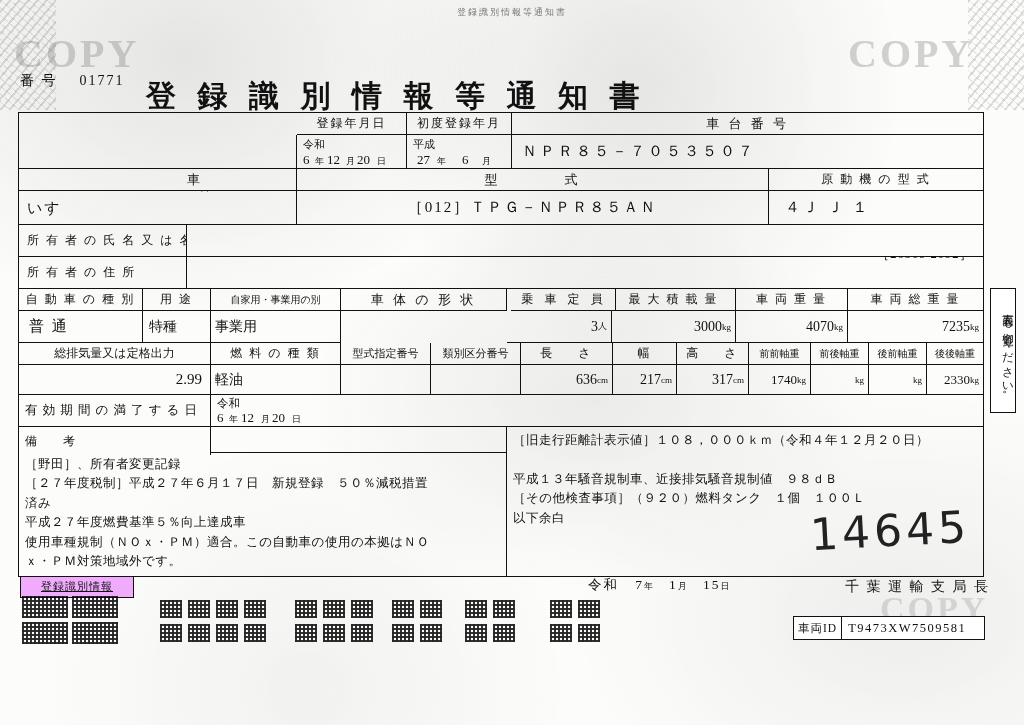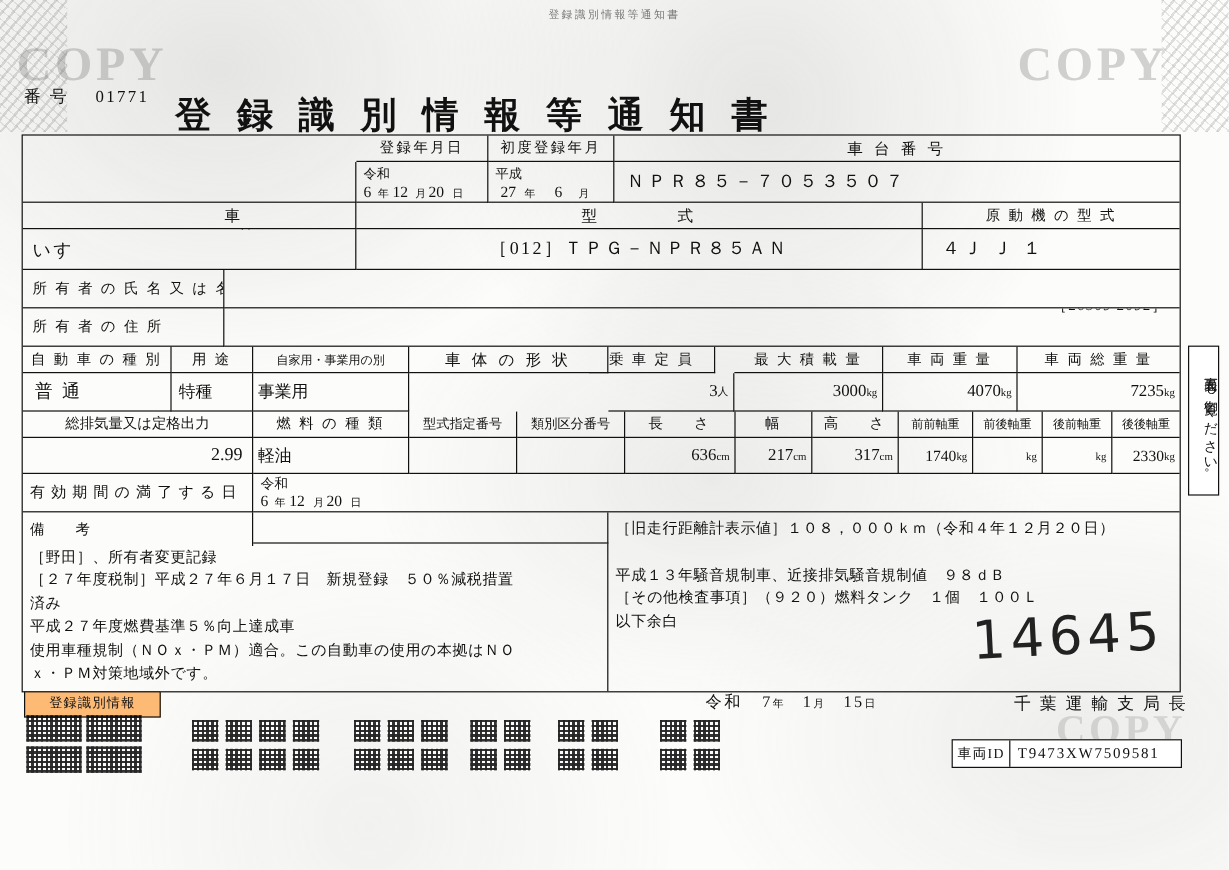--- a/index.html
+++ b/index.html
@@ -160,21 +160,22 @@
   
   .qr-box {
     position: absolute;
     left: 20px; top: 576px;
     width: 112px; height: 20px;
     border: 1.3px solid #111;
     text-align: center;
     font-size: 11px;
     letter-spacing: 1px;
     line-height: 18px;
-    background: #fdba74;
+    background: #f0abfc;
+    text-decoration: underline;
   }
   .qr-area {
     position: absolute;
     left: 20px; top: 596px;
     width: 650px; height: 50px;
   }
   .qr {
     position: absolute;
     background-color: #fff;
     background-image:
@@ -297,21 +298,21 @@
 
     <div class="cell lbl-sm vcenter" style="left:0;top:144px;width:168px;height:32px;padding-left:8px;">所 有 者 の 住 所</div>
     <div class="cell vcenter nb-r" style="left:168px;top:144px;width:796px;height:32px;position:absolute;">
       <span style="position:absolute;right:10px;top:-11px;font-size:12.5px;letter-spacing:1px;">［26509 2092］</span>
     </div>
 
     <div class="cell lbl-sm vcenter ctr" style="left:0;top:176px;width:124px;height:22px;">自 動 車 の 種 別</div>
     <div class="cell lbl-sm vcenter ctr" style="left:124px;top:176px;width:68px;height:22px;">用 途</div>
     <div class="cell lbl-xs vcenter ctr" style="left:192px;top:176px;width:130px;height:22px;font-size:10px;letter-spacing:0;">自家用・事業用の別</div>
     <div class="cell lbl vcenter ctr" style="left:322px;top:176px;width:166px;height:22px;">車 体 の 形 状</div>
-    <div class="cell lbl-sm vcenter ctr" style="left:472px;top:176px;width:105px;height:22px;">乗 車 定 員</div>
+    <div class="cell lbl-sm vcenter ctr" style="left:492px;top:176px;width:105px;height:22px;font-family:Liberation Mono, monospace;">乗 車 定 員</div>
     <div class="cell lbl-sm vcenter ctr" style="left:593px;top:176px;width:124px;height:22px;">最 大 積 載 量</div>
     <div class="cell lbl-sm vcenter ctr" style="left:717px;top:176px;width:112px;height:22px;">車 両 重 量</div>
     <div class="cell lbl-sm vcenter ctr nb-r" style="left:829px;top:176px;width:135px;height:22px;">車 両 総 重 量</div>
 
     <div class="cell vcenter" style="left:0;top:198px;width:124px;height:32px;font-size:15px;letter-spacing:2px;padding-left:10px;">普 通</div>
     <div class="cell vcenter" style="left:124px;top:198px;width:68px;height:32px;font-size:14px;padding-left:6px;">特種</div>
     <div class="cell vcenter" style="left:192px;top:198px;width:130px;height:32px;font-size:14px;padding-left:4px;">事業用</div>
     <div class="cell vcenter rgt" style="left:488px;top:198px;width:105px;height:32px;font-size:14px;">
       <span>3</span>
       <span class="unit">人</span>

